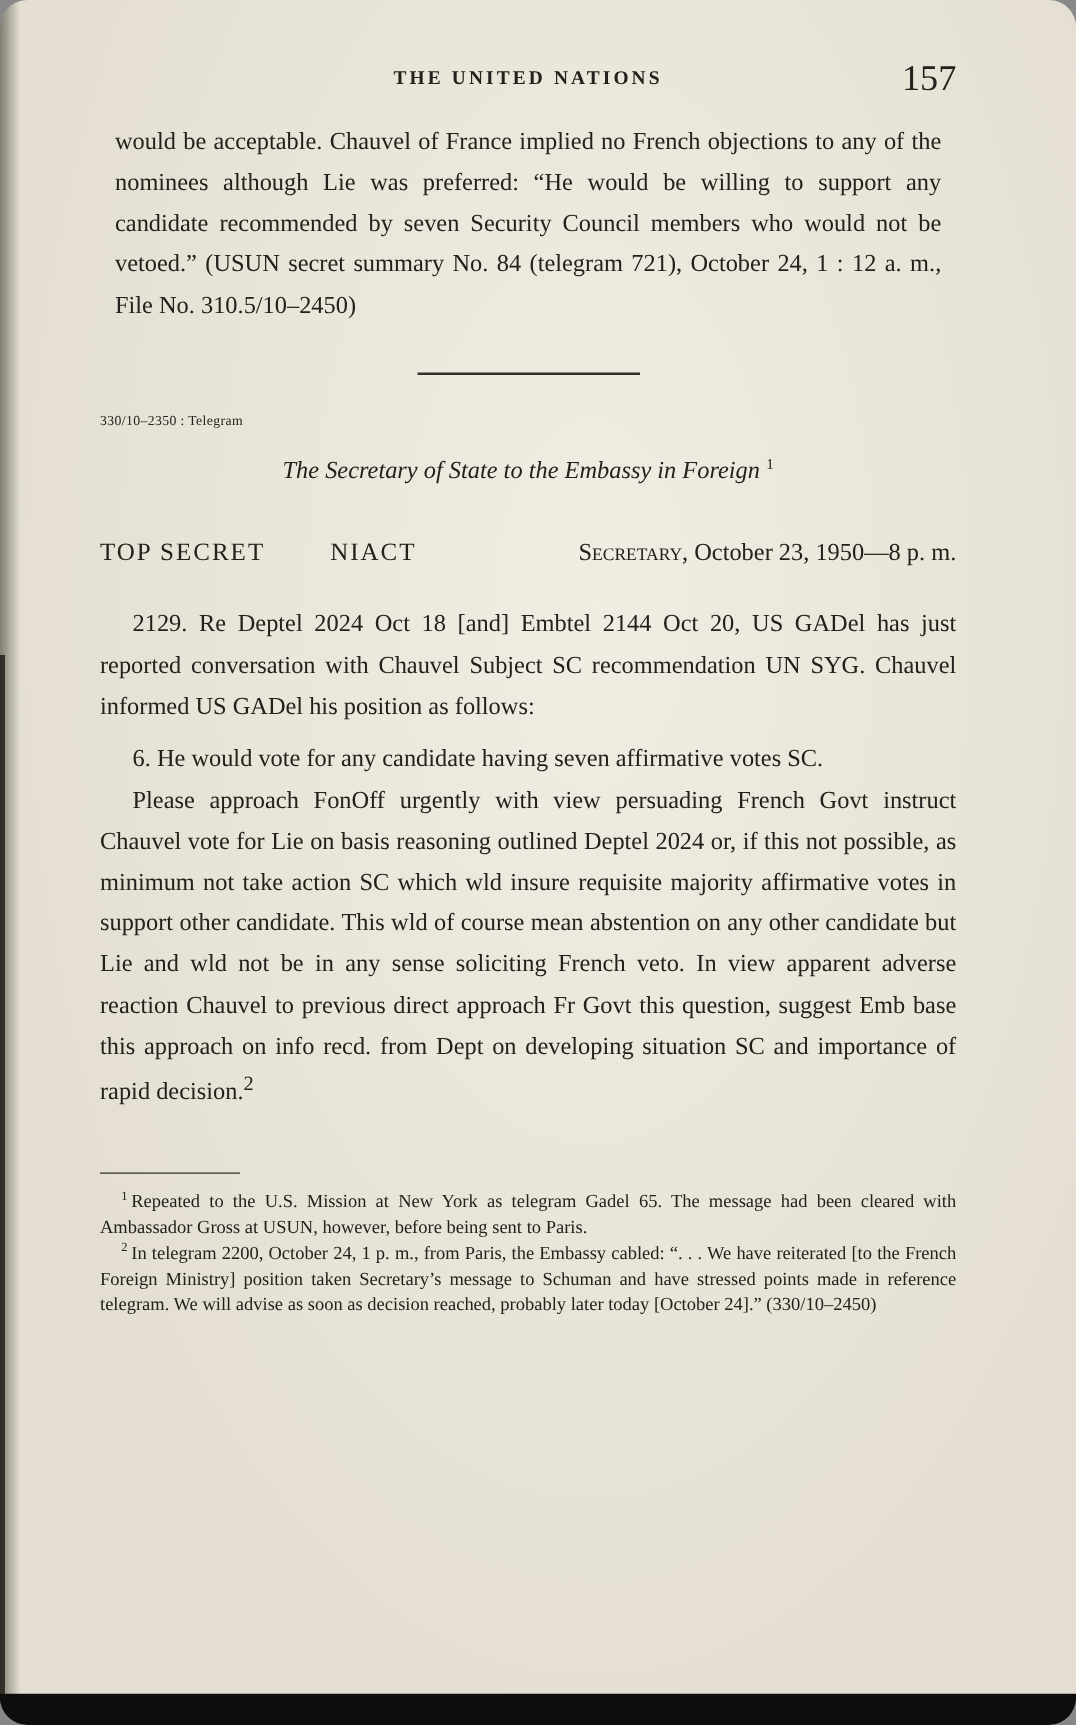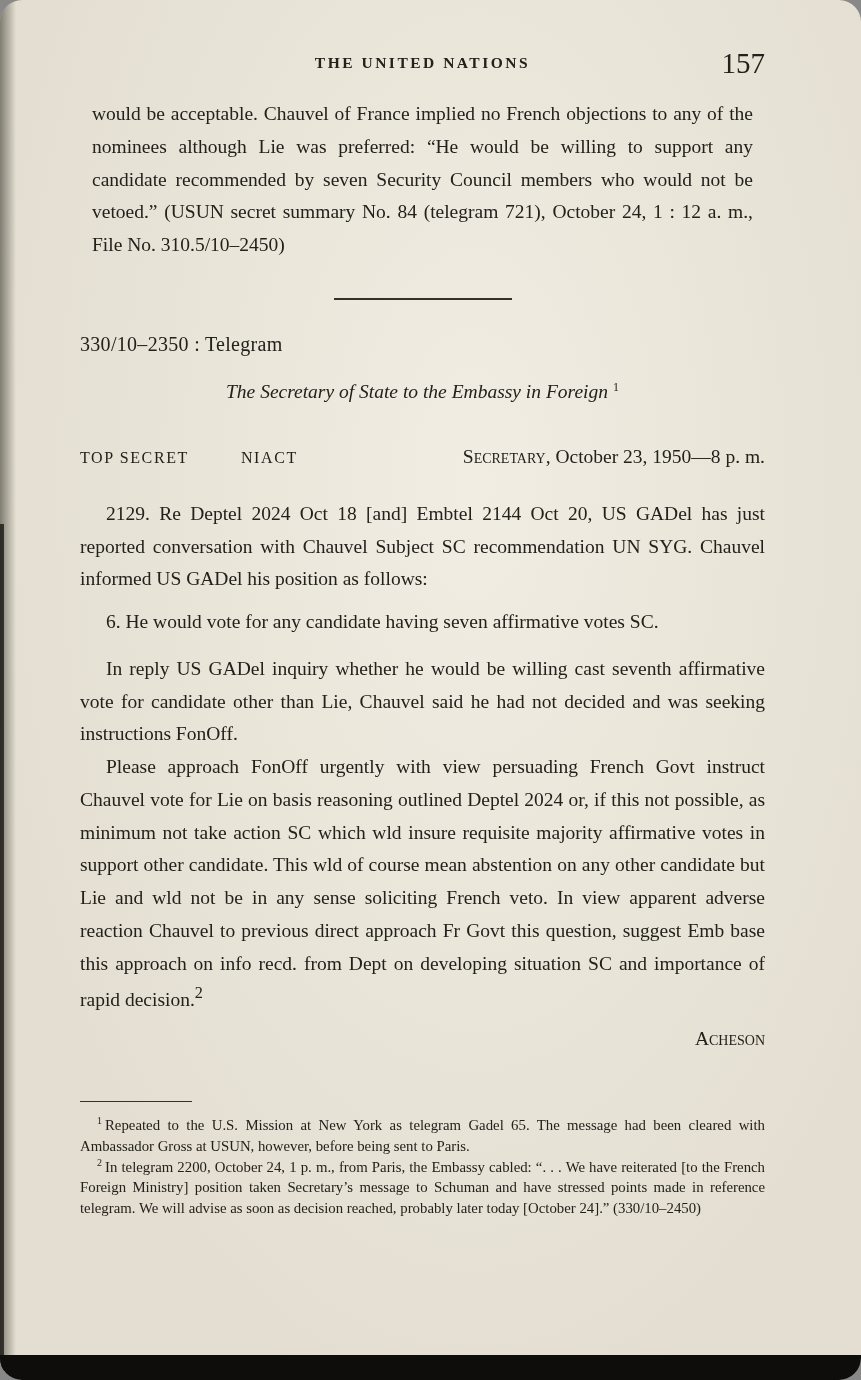--- a/index.html
+++ b/index.html
@@ -62,21 +62,21 @@
   .intro-paragraph { margin: 12px; }
 
   .section-divider {
     width: 178px;
     border: none;
     border-top: 2px solid #34312b;
     margin: 36px auto 28px auto;
   }
 
   .telegram-reference {
-    font-size: 20px;
+    font-size: 11px;
     margin: 0 0 15px 0;
     text-align: left;
     letter-spacing: 0.3px;
   }
 
   .document-title {
     text-align: center;
     font-style: italic;
     font-weight: normal;
     font-size: 19.5px;
@@ -84,21 +84,21 @@
   }
   .document-title sup { font-size: 12px; margin-left: 5px; font-style: normal; }
 
   .classification-line {
     display: flex;
     align-items: baseline;
     margin: 0 0 24px 0;
     font-size: 19.5px;
   }
   .classification-label, .priority-label {
-    font-size: 16px;
+    font-size: 20px;
     letter-spacing: 1.6px;
   }
   .priority-label { margin-left: 52px; }
   .dateline { margin-left: auto; }
   .smallcaps { font-variant: small-caps; }
 
   .para { margin: 0; text-indent: 26px; }
   .para-opening { margin-bottom: 10px; }
   .numbered-item { margin: 0; text-indent: 26px; }
   .para-reply { margin-top: 14px; }
@@ -150,25 +150,23 @@
       <div class="classification-line">
         <span class="classification-label">TOP SECRET</span>
         <span class="priority-label">NIACT</span>
         <span class="dateline"><span class="smallcaps">Secretary,</span><span> October 23, 1950—8 p. m.</span></span>
       </div>
 
       <p class="para para-opening">2129. Re Deptel 2024 Oct 18 [and] Embtel 2144 Oct 20, US GADel has just reported conversation with Chauvel Subject SC recommendation UN SYG. Chauvel informed US GADel his position as follows:</p>
 
       <p class="numbered-item">6. He would vote for any candidate having seven affirmative votes SC.</p>
 
-      <p class="para para-reply">In reply US GADel inquiry whether he would be willing cast seventh affirmative vote for candidate other than Lie, Chauvel said he had not decided and was seeking instructions FonOff.</p>
 
       <p class="para"><span>Please approach FonOff urgently with view persuading French Govt instruct Chauvel vote for Lie on basis reasoning outlined Deptel 2024 or, if this not possible, as minimum not take action SC which wld insure requisite majority affirmative votes in support other candidate. This wld of course mean abstention on any other candidate but Lie and wld not be in any sense soliciting French veto. In view apparent adverse reaction Chauvel to previous direct approach Fr Govt this question, suggest Emb base this approach on info recd. from Dept on developing situation SC and importance of rapid decision.</span><sup>2</sup></p>
 
-      <p class="signature">Acheson</p>
 
       <div class="footnotes">
         <hr class="footnote-divider">
         <p class="footnote"><sup>1</sup><span>Repeated to the U.S. Mission at New York as telegram Gadel 65. The message had been cleared with Ambassador Gross at USUN, however, before being sent to Paris.</span></p>
         <p class="footnote"><sup>2</sup><span>In telegram 2200, October 24, 1 p. m., from Paris, the Embassy cabled: “. . . We have reiterated [to the French Foreign Ministry] position taken Secretary’s message to Schuman and have stressed points made in reference telegram. We will advise as soon as decision reached, probably later today [October 24].” (330/10–2450)</span></p>
       </div>
 
     </div>
   </div>
 

